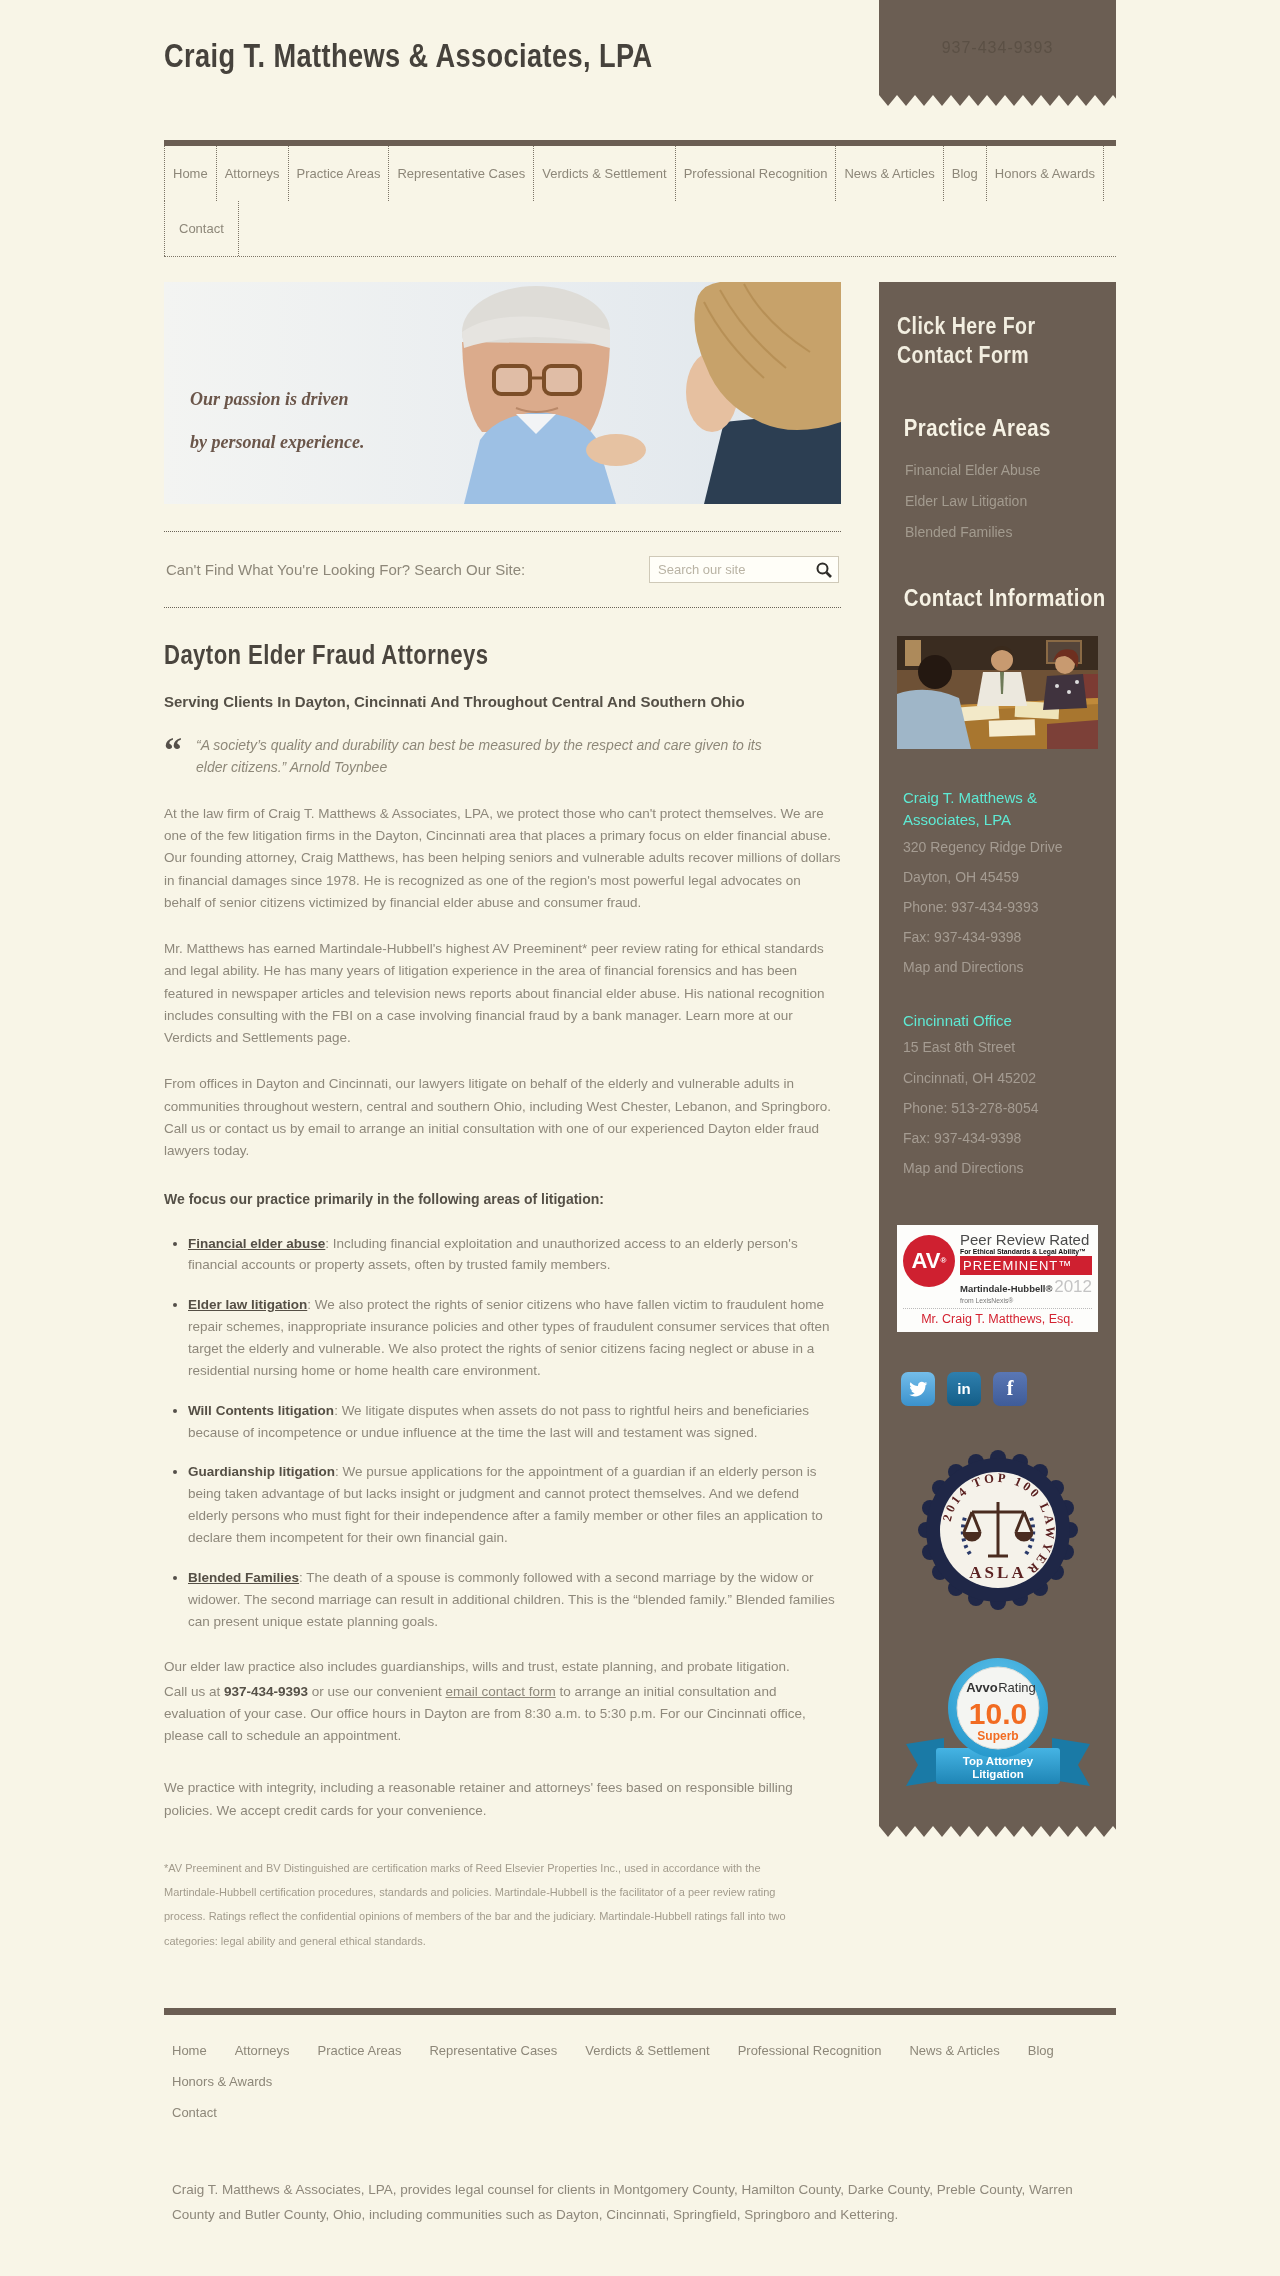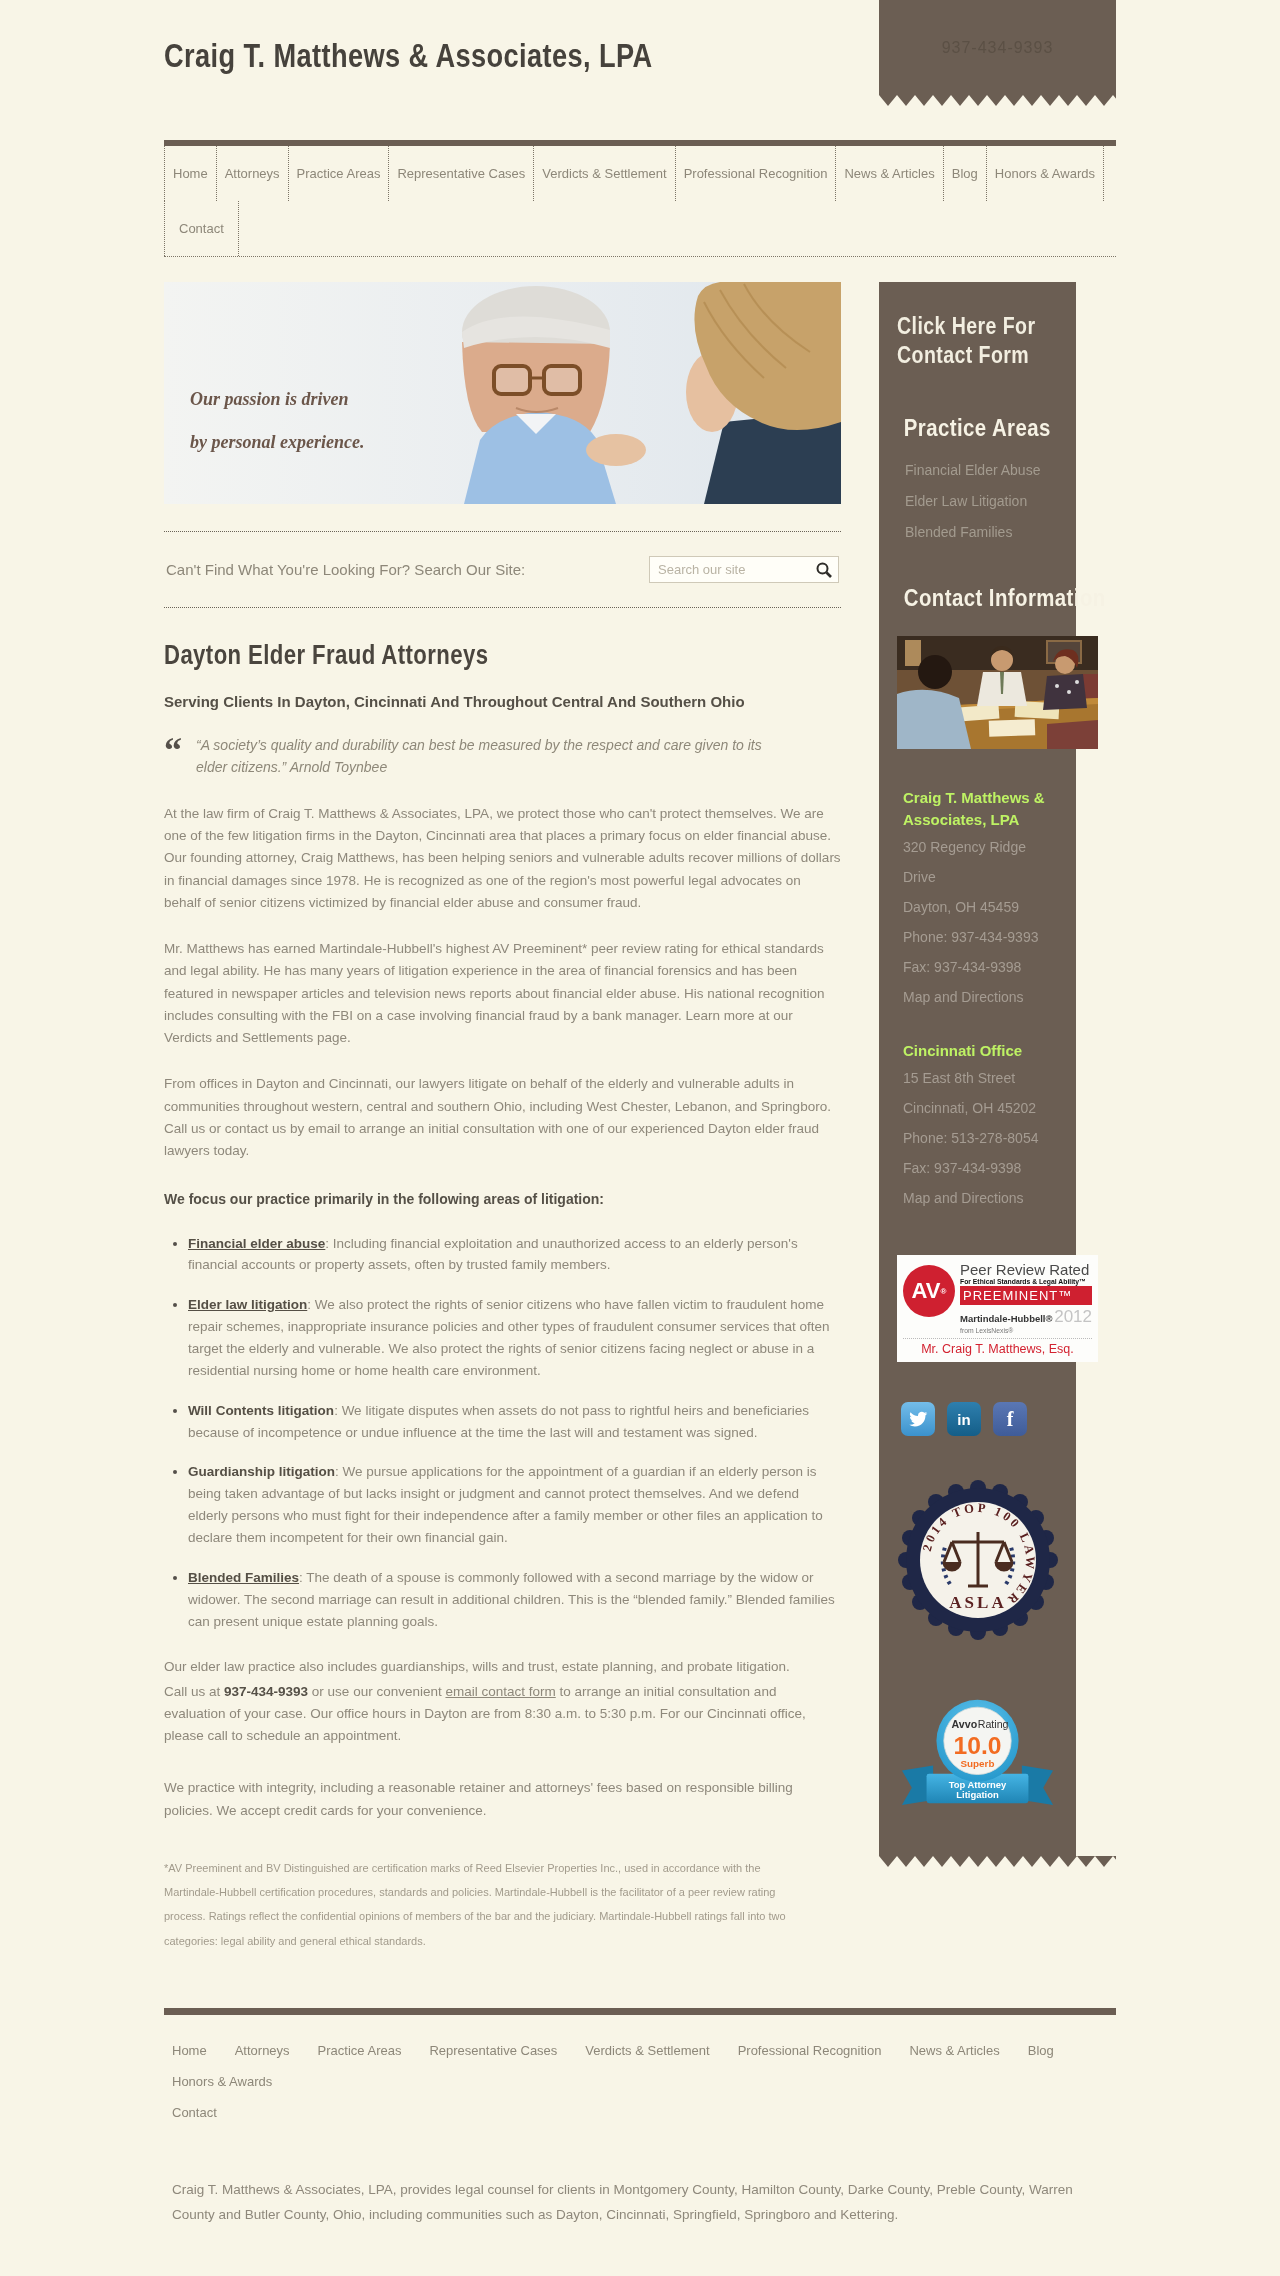--- a/index.html
+++ b/index.html
@@ -20,21 +20,21 @@
   .nav-row1 { display:flex; }
   .nav-item { font-size:13px; color:#8d8779; padding:0 8px; height:55px; line-height:55px;
     border-right:1px dotted #7d7567; white-space:nowrap; cursor:pointer; }
   .nav-row1 .nav-item:first-child { border-left:1px dotted #7d7567; }
   .nav-row2 { display:flex; }
   .nav-row2 .nav-item { border-left:1px dotted #7d7567; padding:0 14px; }
 
   
   .main { display:flex; gap:38px; margin-top:25px; align-items:flex-start; }
   .content { width:677px; }
-  .sidebar { width:197px; }
+  .sidebar { width:237px; }
 
   
   .hero { position:relative; width:677px; height:222px; overflow:hidden; }
   .hero-caption { position:absolute; left:26px; top:96px; font-family:"Liberation Serif",serif;
     font-style:italic; font-weight:700; font-size:18px; color:#6b564a; line-height:2.4; }
 
   
   .search-section { margin-top:27px; border-top:1px dotted #6a6257; border-bottom:1px dotted #6a6257;
     padding:24px 2px; display:flex; align-items:center; justify-content:space-between; }
   .search-label { font-size:15px; color:#8d8779; }
@@ -66,21 +66,21 @@
   
   .sidebar-inner { background:#6b5e53; padding:30px 18px 34px 18px; }
   .sb-contact-link { display:block; font-size:23px; font-weight:700; color:#f2eee0; line-height:1.25;
     transform:scaleX(0.85); transform-origin:0 50%; width:118%; cursor:pointer; letter-spacing:0.5px; }
   .sb-heading { margin-top:44px; padding-left:8px; font-size:24px; font-weight:700; color:#f6f2e4;
     transform:scaleX(0.85); transform-origin:0 50%; white-space:nowrap; letter-spacing:0.5px; }
   .sb-links { margin-top:20px; padding-left:8px; }
   .sb-links a { display:block; font-size:14px; color:#a39b8f; margin-bottom:15px; text-decoration:none; cursor:pointer; }
   .office-photo { margin-top:24px; display:block; }
   .office-block { margin-top:38px; padding-left:6px; }
-  .office-name { font-size:15px; font-weight:700; color:#bef264; line-height:1.5; }
+  .office-name { font-size:15px; font-weight:400; color:#5eead4; line-height:1.5; }
   .office-line { font-size:14px; color:#a59c92; line-height:2.15; }
   .office-line.link { cursor:pointer; }
   .office-block2 { margin-top:28px; padding-left:6px; }
 
   
   .av-badge { margin-top:42px; width:201px; background:#fdfdfb; padding:6px 6px 4px 6px; cursor:pointer; }
   .av-top { display:flex; gap:5px; }
   .av-circle { width:52px; height:52px; border-radius:50%; background:#cf2030; color:#fff; flex:0 0 auto;
     display:flex; align-items:center; justify-content:center; font-weight:700; font-size:22px; margin-top:4px; }
   .av-reg { font-size:8px; vertical-align:super; }

